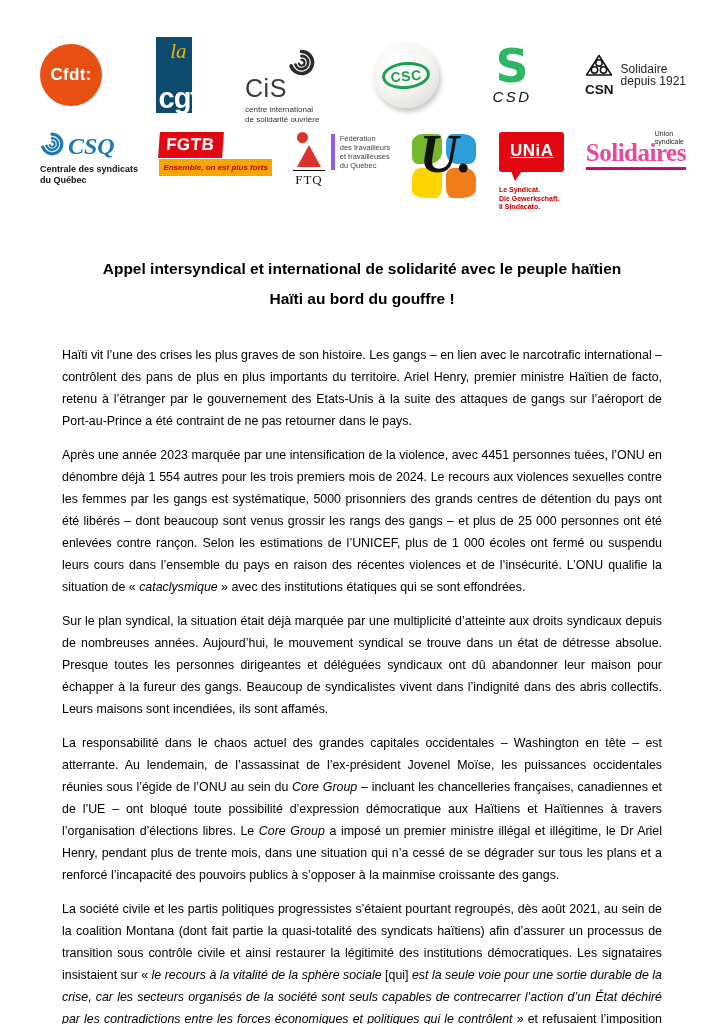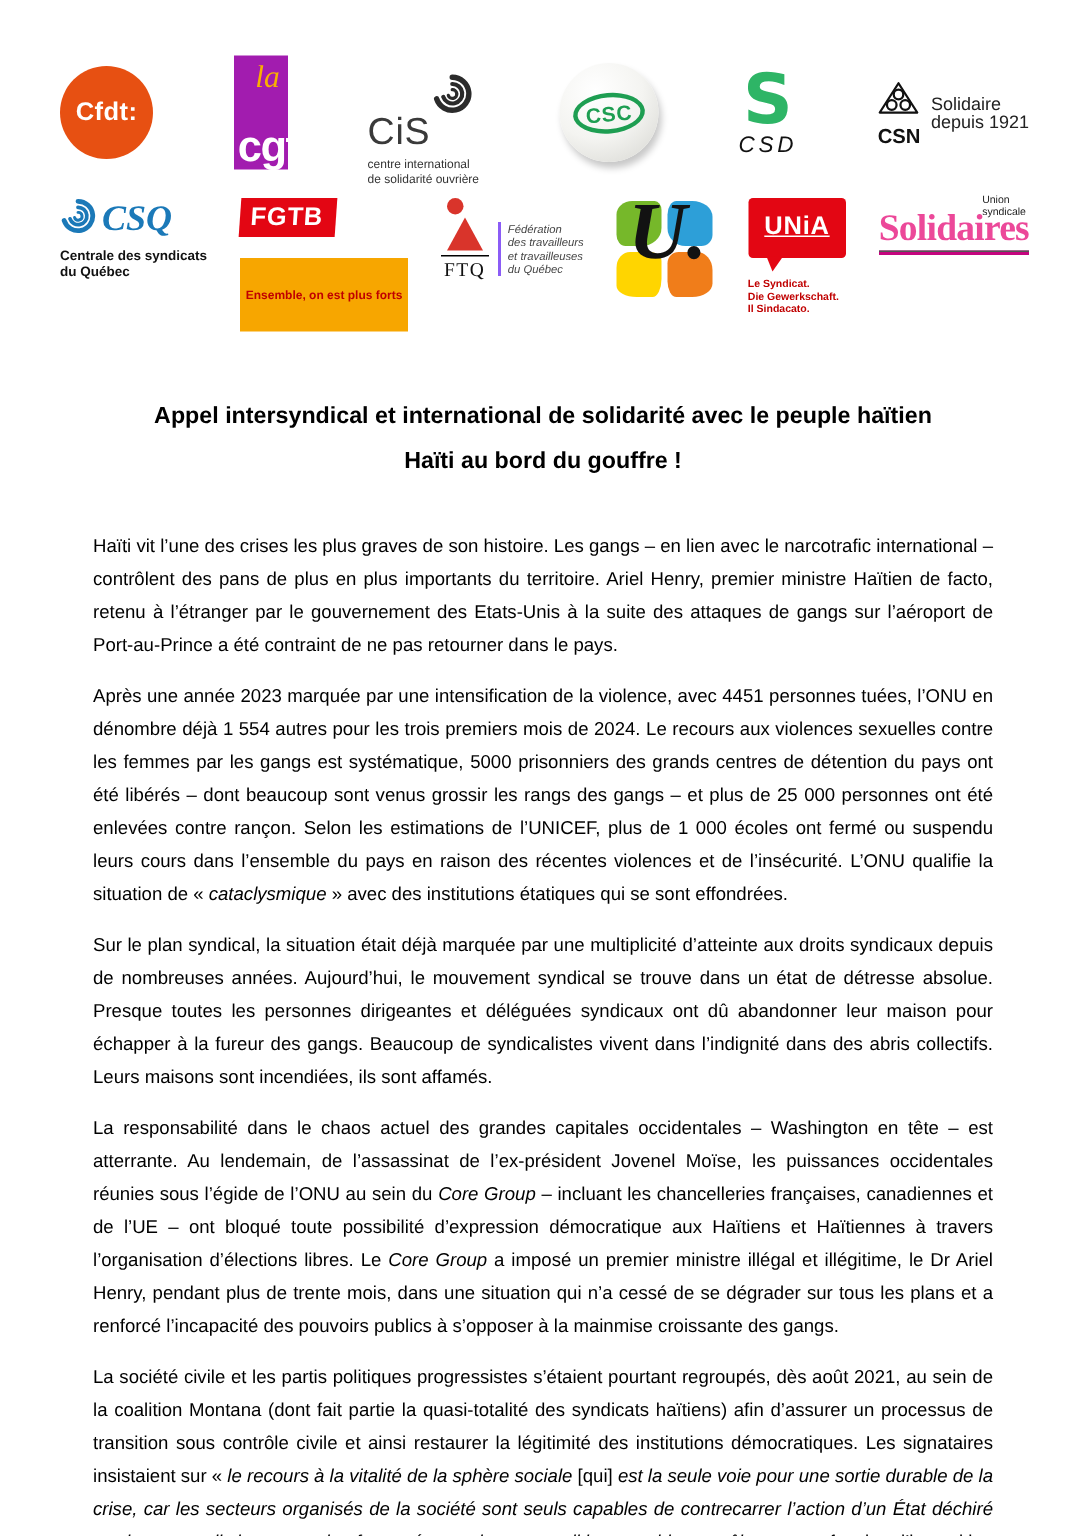--- a/index.html
+++ b/index.html
@@ -14,21 +14,21 @@
   .logo-row { display:flex; justify-content:space-between; align-items:center; }
   .logo-row.second { margin-top:8px; align-items:flex-start; }
   .logo-cell { display:flex; flex-direction:column; align-items:center; justify-content:center; }
 
   
   .cfdt-circle { width:62px; height:62px; border-radius:50%; background:#E75012;
     display:flex; align-items:center; justify-content:center; }
   .cfdt-circle span { color:#fff; font-weight:bold; font-size:17px; letter-spacing:0.3px; }
 
   
-  .cgt-box { position:relative; width:36px; height:76px; background:#a21caf; }
+  .cgt-box { position:relative; width:36px; height:76px; background:#0c4a6e; }
   .cgt-la { position:absolute; top:4px; right:5px; color:#F9B000;
     font-family:"Liberation Serif", serif; font-style:italic; font-size:21px; line-height:20px; }
   .cgt-label { position:absolute; bottom:0px; left:3px; color:#fff; font-weight:bold;
     font-size:29px; letter-spacing:-1px; line-height:30px; }
 
   
   .ciso { align-items:flex-start; }
   .ciso-top { display:flex; align-items:center; gap:1px; }
   .ciso-label { font-size:25px; color:#3a3a3a; letter-spacing:0.5px;margin-top:48px; }
   .ciso-sub { margin-top:2px; font-size:8px; line-height:9.5px; color:#333; }
@@ -58,34 +58,34 @@
   .csq { align-items:flex-start; }
   .csq-top { display:flex; align-items:center; gap:4px; }
   .csq-label { color:#1B79B8; font-family:"Liberation Serif", serif; font-style:italic;
     font-weight:bold; font-size:24px; }
   .csq-sub { margin-top:4px; font-size:9px; font-weight:bold; line-height:11px; color:#111; }
 
   
   .fgtb { align-items:flex-start; }
   .fgtb-box { background:#E30613; color:#fff; font-weight:bold; font-size:17px;
     padding:3px 9px 3px 7px; letter-spacing:0.5px; transform:skewX(-4deg); }
-  .fgtb-bar { background:#F7A600; color:#C00000; font-weight:bold; 
-    font-size:8px; padding:20px 4px; margin-top:14px; white-space:nowrap; }
+  .fgtb-bar { background:#F7A600; color:#C00000; font-weight:bold; font-style:italic;
+    font-size:8px; padding:4px 4px; margin-top:1px; white-space:nowrap; }
 
   
   .ftq { flex-direction:row !important; gap:6px; align-items:flex-start; }
   .ftq-left { display:flex; flex-direction:column; align-items:center; }
   .ftq-head { width:11px; height:11px; border-radius:50%; background:#D9342B; }
   .ftq-torso { width:0; height:0; margin-top:2px;
     border-left:12px solid transparent; border-right:12px solid transparent;
     border-bottom:22px solid #D9342B; }
   .ftq-label { font-family:"Liberation Serif", serif; font-size:13px; letter-spacing:1px;
     border-top:1.5px solid #000; margin-top:3px; padding:1px 2px 0; color:#111; }
-  .ftq-sub { border-left:2px solid #8b5cf6; padding-left:5px; font-size:7.5px;
-    line-height:9px; color:#444; margin-top:16px;font-style:italic; }
+  .ftq-sub { border-left:4px solid #8b5cf6; padding-left:5px; font-size:7.5px;
+    line-height:9px; color:#444; margin-top:2px; }
 
   
   .unsa { position:relative; width:66px; height:66px; }
   .unsa-grid { display:grid; grid-template-columns:30px 30px; grid-template-rows:30px 30px;
     gap:4px; padding-top:2px; }
   .unsa-sq { width:30px; height:30px; }
   .sq-tl { background:#76B82A; border-radius:35% 15% 45% 20% / 30% 20% 40% 25%; }
   .sq-tr { background:#2D9FD8; border-radius:20% 45% 25% 40% / 30% 35% 25% 40%; }
   .sq-bl { background:#FFD500; border-radius:30% 25% 20% 45% / 35% 20% 40% 25%; }
   .sq-br { background:#F07D1A; border-radius:25% 35% 45% 20% / 25% 40% 30% 35%; }

